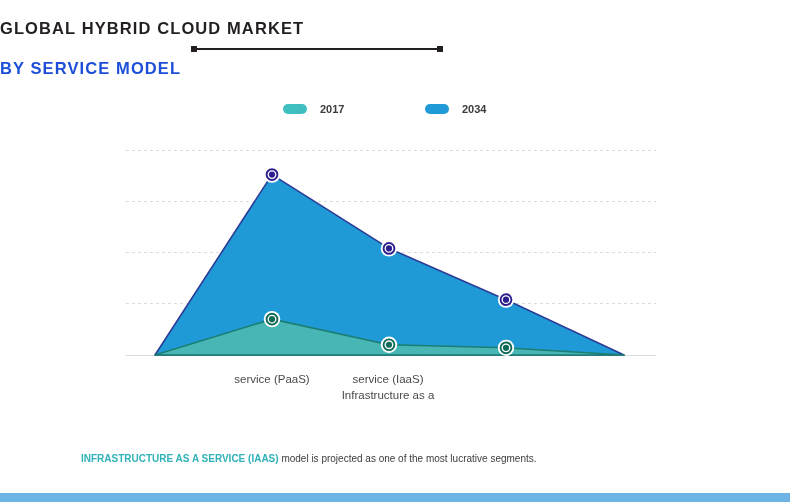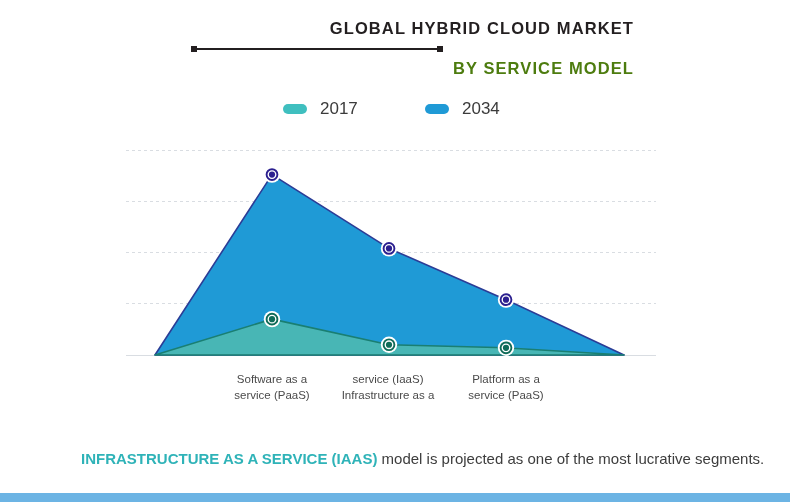--- a/index.html
+++ b/index.html
@@ -15,21 +15,21 @@
     font-family: "Liberation Sans", sans-serif;
     -webkit-font-smoothing: antialiased;
   }
 
   
   #title-block {
     position: absolute;
     left: 0;
     top: 18px;
     width: 634px;
-    text-align: right;
+    text-align: left;
   }
   #main-title {
     font-size: 16.5px;
     font-weight: bold;
     letter-spacing: 1.1px;
     color: #231f20;
     line-height: 20px;
     white-space: nowrap;
   }
   #title-divider {
@@ -82,24 +82,25 @@
   .legend-item.i0 { left: 283px; }
   .legend-item.i1 { left: 425px; }
   .legend-swatch {
     width: 24px;
     height: 10px;
     border-radius: 6px;
     display: inline-block;
   }
   .legend-label {
     margin-left: 13px;
-    font-size: 17px;
+    font-size: 11px;
     color: #3b3b3b;
     line-height: 18px;
     white-space: nowrap;
+    font-weight: bold;
   }
 
   
   #plot {
     position: absolute;
     left: 0;
     top: 0;
     width: 790px;
     height: 502px;
   }
@@ -125,21 +126,21 @@
   .cat-label.c0 { left: 197px; }
   .cat-label.c1 { left: 313px; }
   .cat-label.c2 { left: 431px; }
 
   
   #caption {
     position: absolute;
     left: 60px;
     top: 449px;
     width: 700px;
-    font-size: 15px;
+    font-size: 10px;
     line-height: 20px;
     color: #3d3d3d;
     white-space: nowrap;
     padding-left: 21px;
   }
   #caption .highlight {
     color: #2fb3b8;
     font-weight: bold;
   }
 
@@ -156,21 +157,21 @@
 </head>
 <body>
 
 <div id="title-block">
   <div id="main-title" style="color: rgb(35, 31, 32);">GLOBAL HYBRID CLOUD MARKET</div>
   <div id="title-divider">
     <span class="dot left" style="background: rgb(35, 31, 32);"></span>
     <span class="rule" style="background: rgb(35, 31, 32);"></span>
     <span class="dot right" style="background: rgb(35, 31, 32);"></span>
   </div>
-  <div id="sub-title" style="color: #4d7c0f;">BY SERVICE MODEL</div>
+  <div id="sub-title" style="color: #1d4ed8;">BY SERVICE MODEL</div>
 </div>
 
 <div id="legend">
   <div class="legend-item i0">
     <span class="legend-swatch" style="background: rgb(63, 191, 191);"></span>
     <span class="legend-label">2017</span>
   </div>
   <div class="legend-item i1">
     <span class="legend-swatch" style="background: rgb(31, 154, 214);"></span>
     <span class="legend-label">2034</span>
@@ -202,28 +203,23 @@
       <circle cx="389" cy="344.75" r="5.4" fill="none" stroke="#0f6b58" stroke-width="1.9"></circle>
       <circle cx="389" cy="344.75" r="3.1" fill="#0f6b58"></circle>
       <circle cx="506" cy="347.825" r="8.2" fill="#ffffff"></circle>
       <circle cx="506" cy="347.825" r="5.4" fill="none" stroke="#0f6b58" stroke-width="1.9"></circle>
       <circle cx="506" cy="347.825" r="3.1" fill="#0f6b58"></circle>
     </svg>
 </div>
 
 <div id="cat-labels">
   <div class="cat-label c0">
-    <div>Software as a</div>
     <div>service (PaaS)</div>
   </div>
   <div class="cat-label c1">
     <div>service (IaaS)</div>
     <div>Infrastructure as a</div>
   </div>
-  <div class="cat-label c2">
-    <div>Platform as a</div>
-    <div>service (PaaS)</div>
-  </div>
 </div>
 
 <div id="caption"><span class="highlight" style="color: rgb(47, 179, 184);">INFRASTRUCTURE AS A SERVICE (IAAS)</span><span> model is projected as one of the most lucrative segments.</span></div>
 
 <div id="footer-bar" style="background: rgb(108, 180, 228);"></div>
 
 </body></html>

